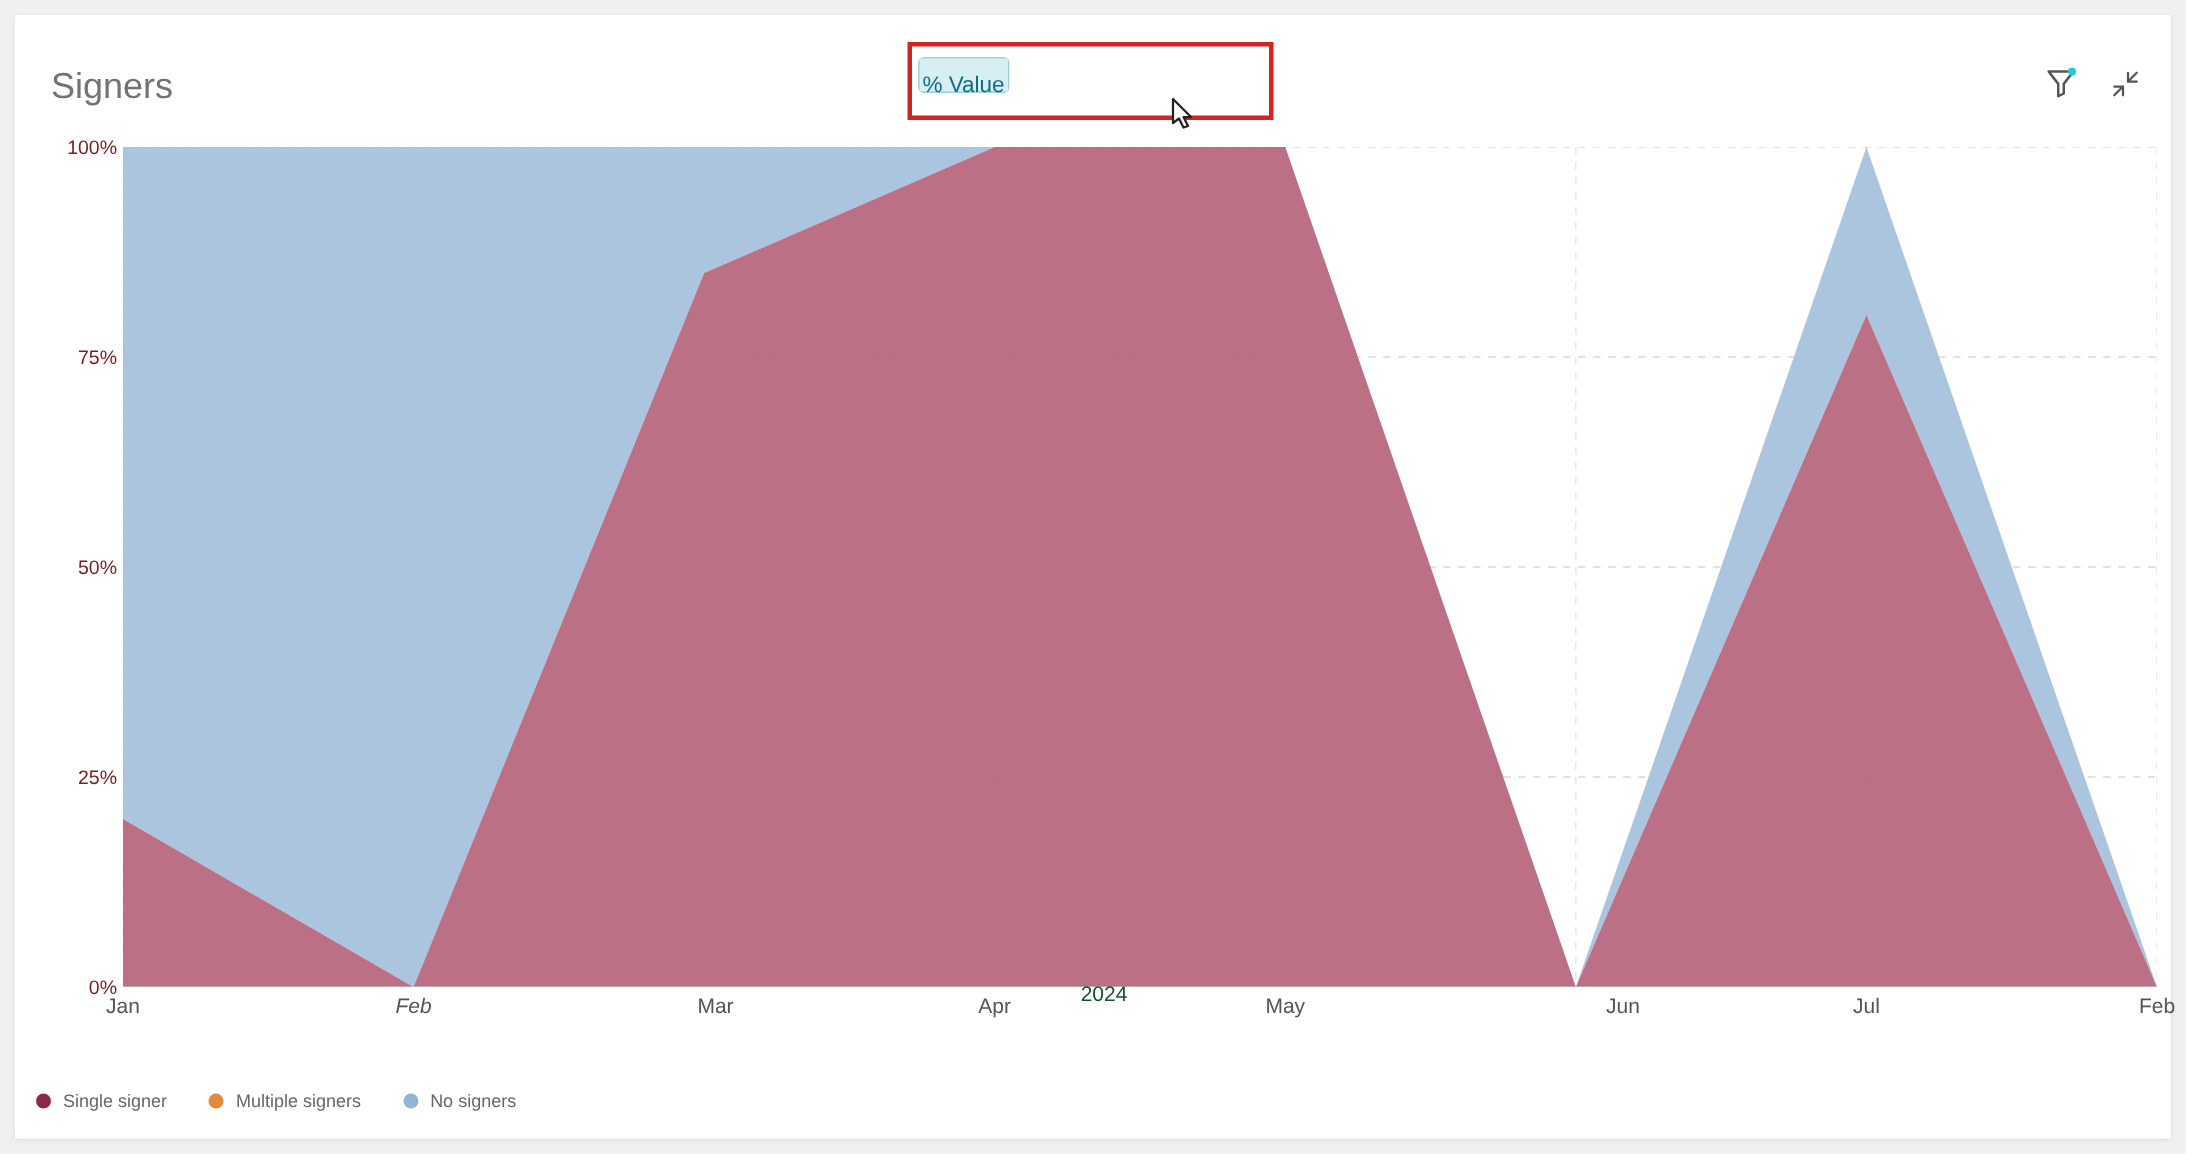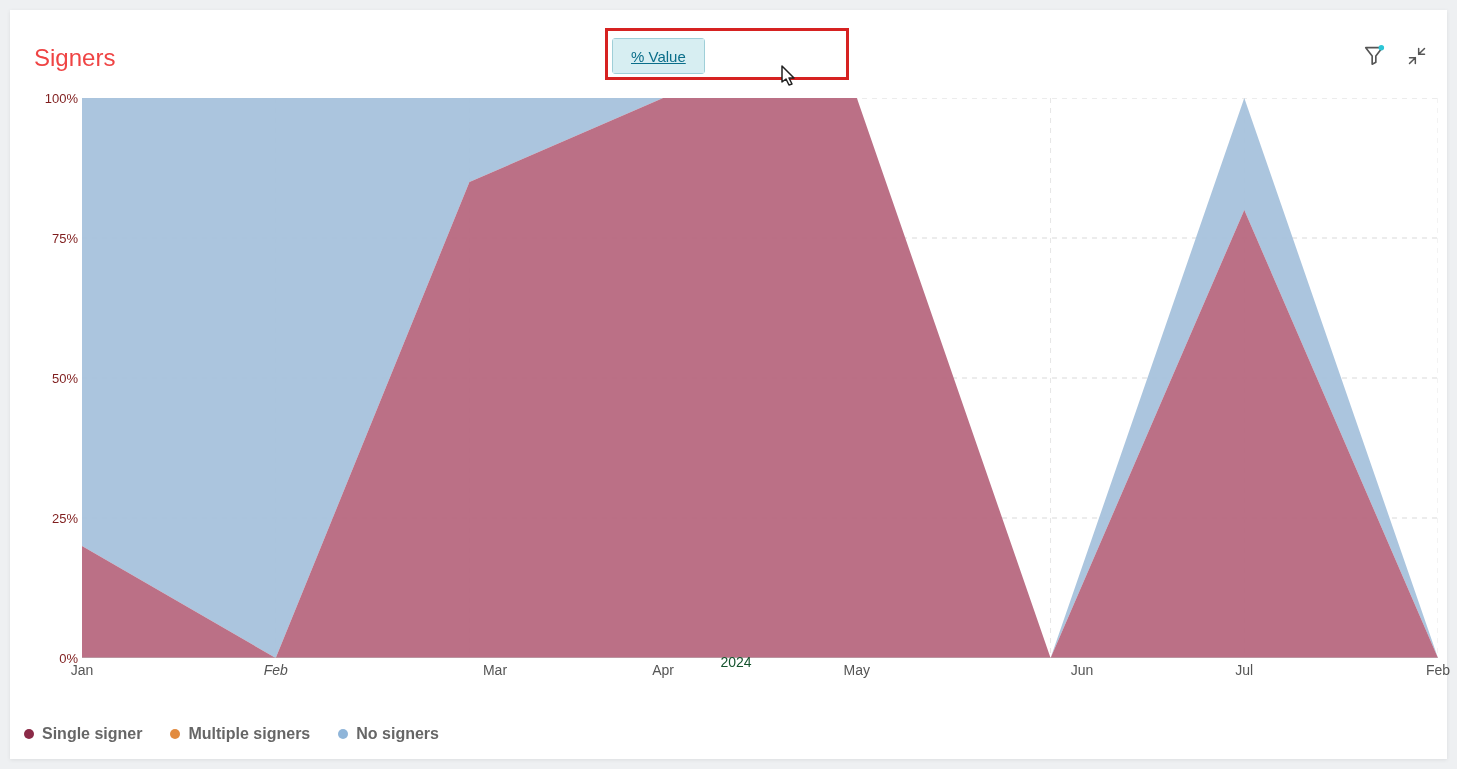--- a/index.html
+++ b/index.html
@@ -24,35 +24,35 @@
   .header {
     position: absolute;
     left: 0; top: 0; right: 0;
     height: 78px;
   }
   .title {
     position: absolute;
     left: 24px;
     top: 34px;
     font-size: 24px;
-    color: #ef4444;
+    color: #737373;
     font-weight: 400;
   }
   .toggle-group {
     position: absolute;
     left: 602px;
     top: 28px;
     display: flex;
     border-radius: 4px;
     overflow: hidden;
   }
   .toggle-btn {
-    height: 36px;
+    height: 24px;
     line-height: 36px;
-    padding: 0 18px;
+    padding: 0 2px;
     font-size: 15px;
     cursor: pointer;
     user-select: none;
     box-sizing: border-box;
     text-decoration: underline;
   }
   .toggle-btn.active {
     background: #d7eef2;
     color: #0a6e8a;
     border: 1px solid #9fcfd8;
@@ -142,23 +142,22 @@
     height: 30px;
     display: flex;
     gap: 28px;
     align-items: center;
     padding-left: 4px;
   }
   .legend-item {
     display: flex;
     align-items: center;
     gap: 8px;
-    font-size: 16px;
+    font-size: 12px;
     color: #666;
-    font-weight: bold;
   }
   .legend-swatch {
     width: 10px;
     height: 10px;
     border-radius: 50%;
     display: inline-block;
   }
 </style>
 </head>
 <body>
@@ -221,21 +220,21 @@
           <path d="M0 0 L193.71428571428572 0 L387.42857142857144 0 L581.1428571428571 0 L774.8571428571429 0 L968.5714285714287 560 L1162.2857142857142 0 L1356 560 L1356 560 L1162.2857142857142 112 L968.5714285714287 560 L774.8571428571429 0 L581.1428571428571 0 L387.42857142857144 84 L193.71428571428572 560 L0 448 Z" fill="#a7c2dc" fill-opacity="0.95" stroke="none"></path>
           <path d="M0 448 L193.71428571428572 560 L387.42857142857144 84 L581.1428571428571 0 L774.8571428571429 0 L968.5714285714287 560 L1162.2857142857142 112 L1356 560 L1356 560 L1162.2857142857142 112 L968.5714285714287 560 L774.8571428571429 0 L581.1428571428571 0 L387.42857142857144 84 L193.71428571428572 560 L0 448 Z" fill="#e69a5a" fill-opacity="0.95" stroke="none"></path>
           <path d="M0 448 L193.71428571428572 560 L387.42857142857144 84 L581.1428571428571 0 L774.8571428571429 0 L968.5714285714287 560 L1162.2857142857142 112 L1356 560 L1356 560 L1162.2857142857142 560 L968.5714285714287 560 L774.8571428571429 560 L581.1428571428571 560 L387.42857142857144 560 L193.71428571428572 560 L0 560 Z" fill="#b7687f" fill-opacity="0.95" stroke="none"></path>
           <line x1="0" x2="1356" y1="560" y2="560" stroke="#bbb" stroke-width="1"></line>
         </svg>
     </div>
 
     <div id="x-ticks">
         <div class="x-tick" style="left: 48px;">Jan</div>
         <div class="x-tick" style="left: 241.714px; font-style: italic;">Feb</div>
-        <div class="x-tick" style="left: 461px;">Mar</div>
+        <div class="x-tick" style="left: 443px;">Mar</div>
         <div class="x-tick" style="left: 629.143px;">Apr</div>
         <div class="x-tick" style="left: 822.857px;">May</div>
         <div class="x-tick" style="left: 1048px;">Jun</div>
         <div class="x-tick" style="left: 1210.29px;">Jul</div>
         <div class="x-tick" style="left: 1404px;">Feb</div>
       </div>
 
     <div class="x-year">2024</div>
   </div>
 

